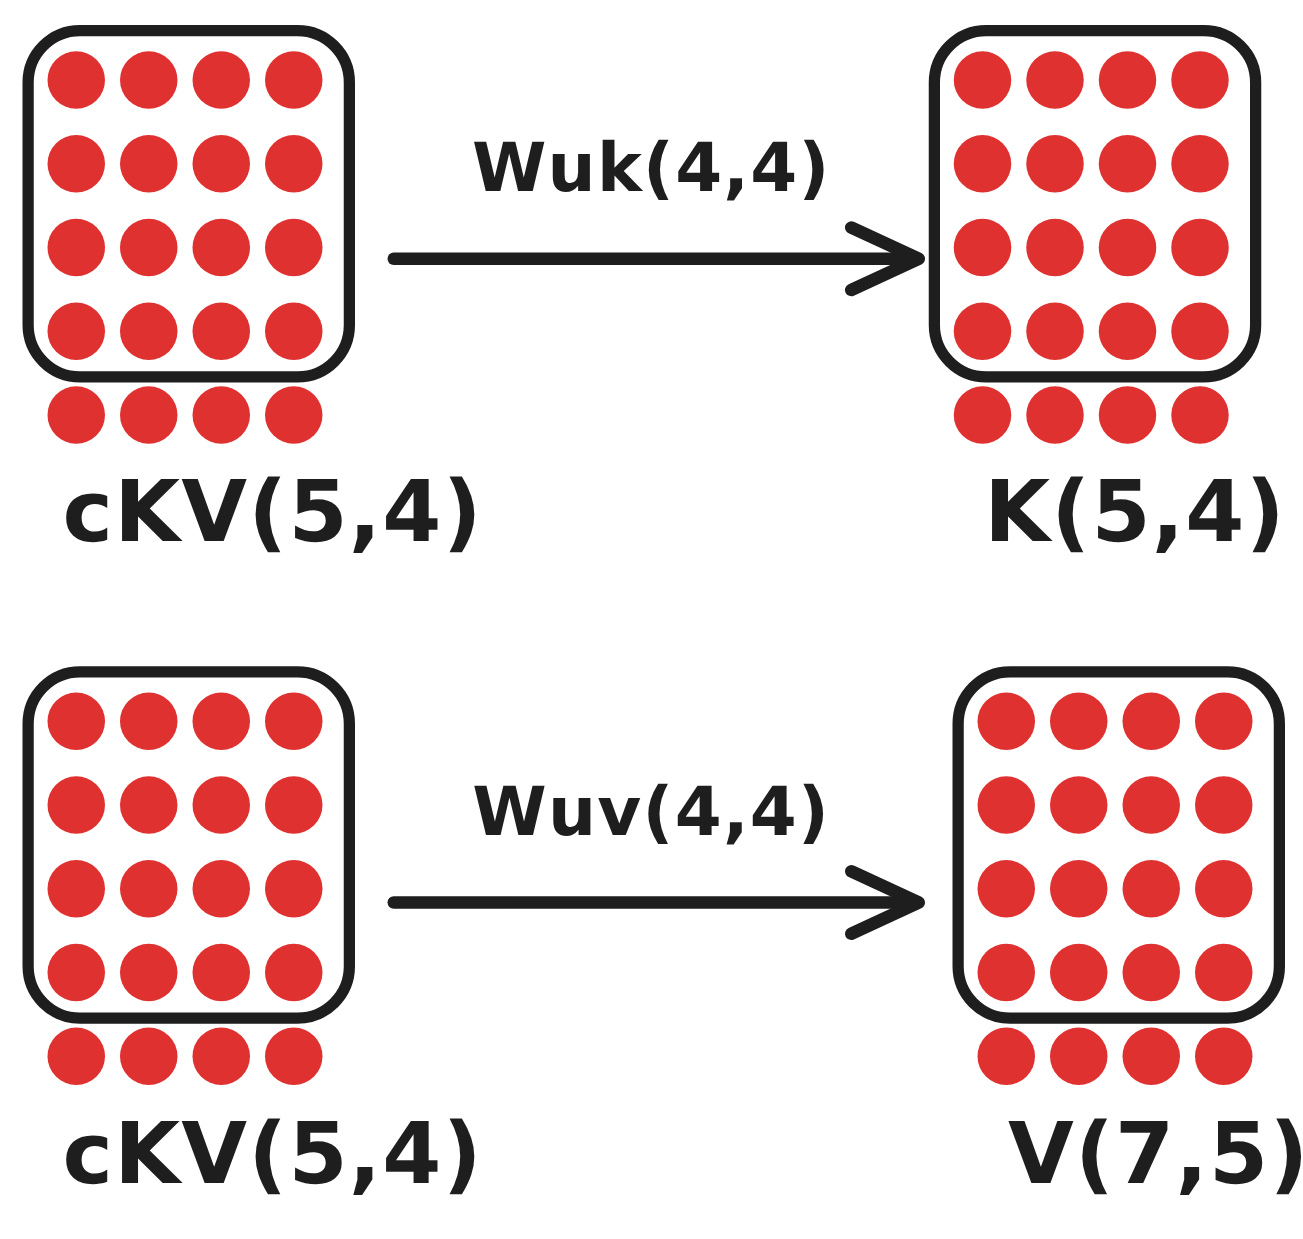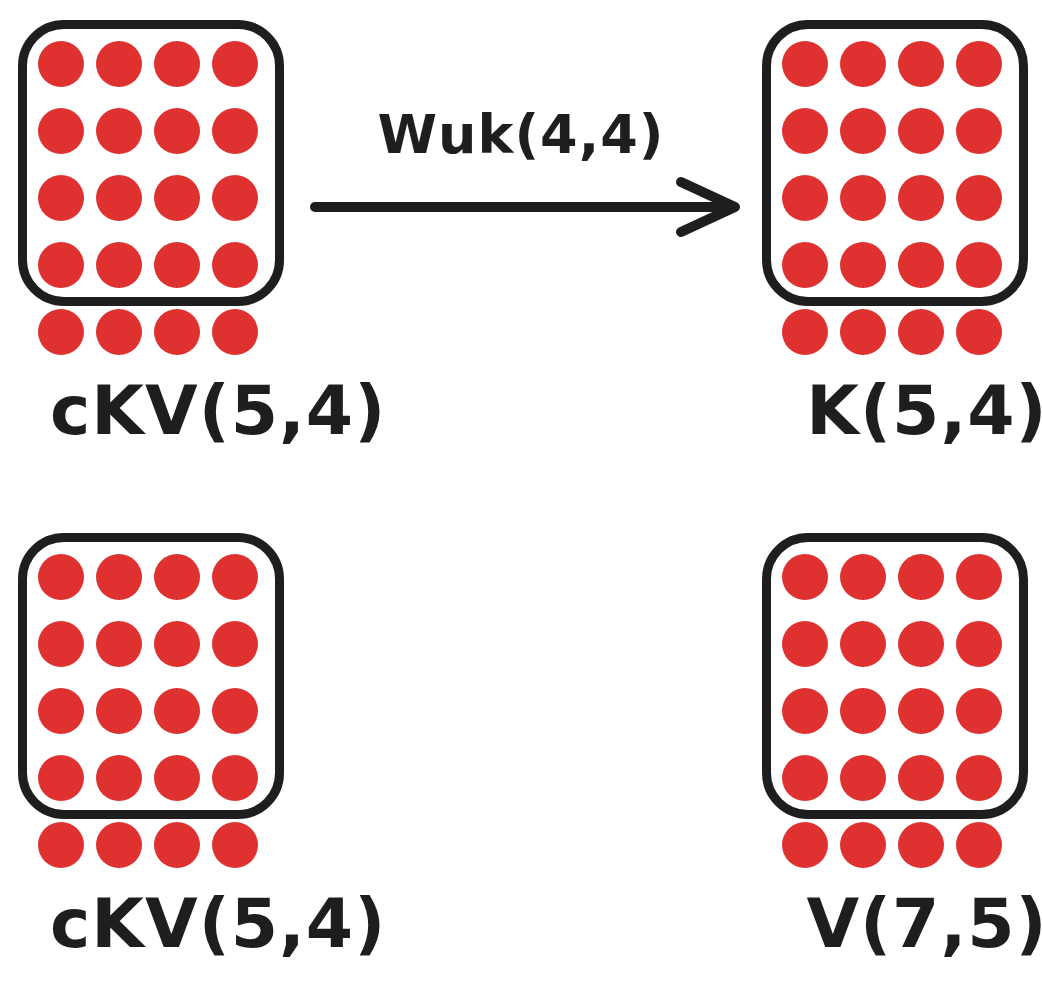--- a/index.html
+++ b/index.html
@@ -127,21 +127,21 @@
   </div>
 
   <div class="arrow-group" style="top:101px;">
     <div class="arrow-label">Wuk(4,4)</div>
     <svg class="arrow-svg" width="448" height="80" viewBox="0 0 448 80">
       <line x1="10" y1="40" x2="424" y2="40" stroke="currentColor" stroke-width="10" stroke-linecap="round"></line>
       <polyline points="376,15 430,40 376,65" fill="none" stroke="currentColor" stroke-width="10" stroke-linecap="round" stroke-linejoin="round"></polyline>
     </svg>
   </div>
 
-  <div class="matrix-group" style="left:762px; top:20px;">
+  <div class="matrix-group" style="left:743px; top:20px;">
     <div class="matrix-box"></div>
     <div class="dot-grid">
         <span class="dot"></span>
         <span class="dot"></span>
         <span class="dot"></span>
         <span class="dot"></span>
         <span class="dot"></span>
         <span class="dot"></span>
         <span class="dot"></span>
         <span class="dot"></span>
@@ -181,20 +181,27 @@
         <span class="dot"></span>
         <span class="dot"></span>
         <span class="dot"></span>
         <span class="dot"></span>
         <span class="dot"></span>
         <span class="dot"></span>
       </div>
     <div class="matrix-label">cKV(5,4)</div>
   </div>
 
+  <div class="arrow-group" style="top:616px;">
+    <div class="arrow-label">Wuv(4,4)</div>
+    <svg class="arrow-svg" width="448" height="80" viewBox="0 0 448 80">
+      <line x1="10" y1="40" x2="424" y2="40" stroke="currentColor" stroke-width="10" stroke-linecap="round"></line>
+      <polyline points="376,15 430,40 376,65" fill="none" stroke="currentColor" stroke-width="10" stroke-linecap="round" stroke-linejoin="round"></polyline>
+    </svg>
+  </div>
 
   <div class="matrix-group" style="left:762px; top:533px;">
     <div class="matrix-box"></div>
     <div class="dot-grid">
         <span class="dot"></span>
         <span class="dot"></span>
         <span class="dot"></span>
         <span class="dot"></span>
         <span class="dot"></span>
         <span class="dot"></span>

